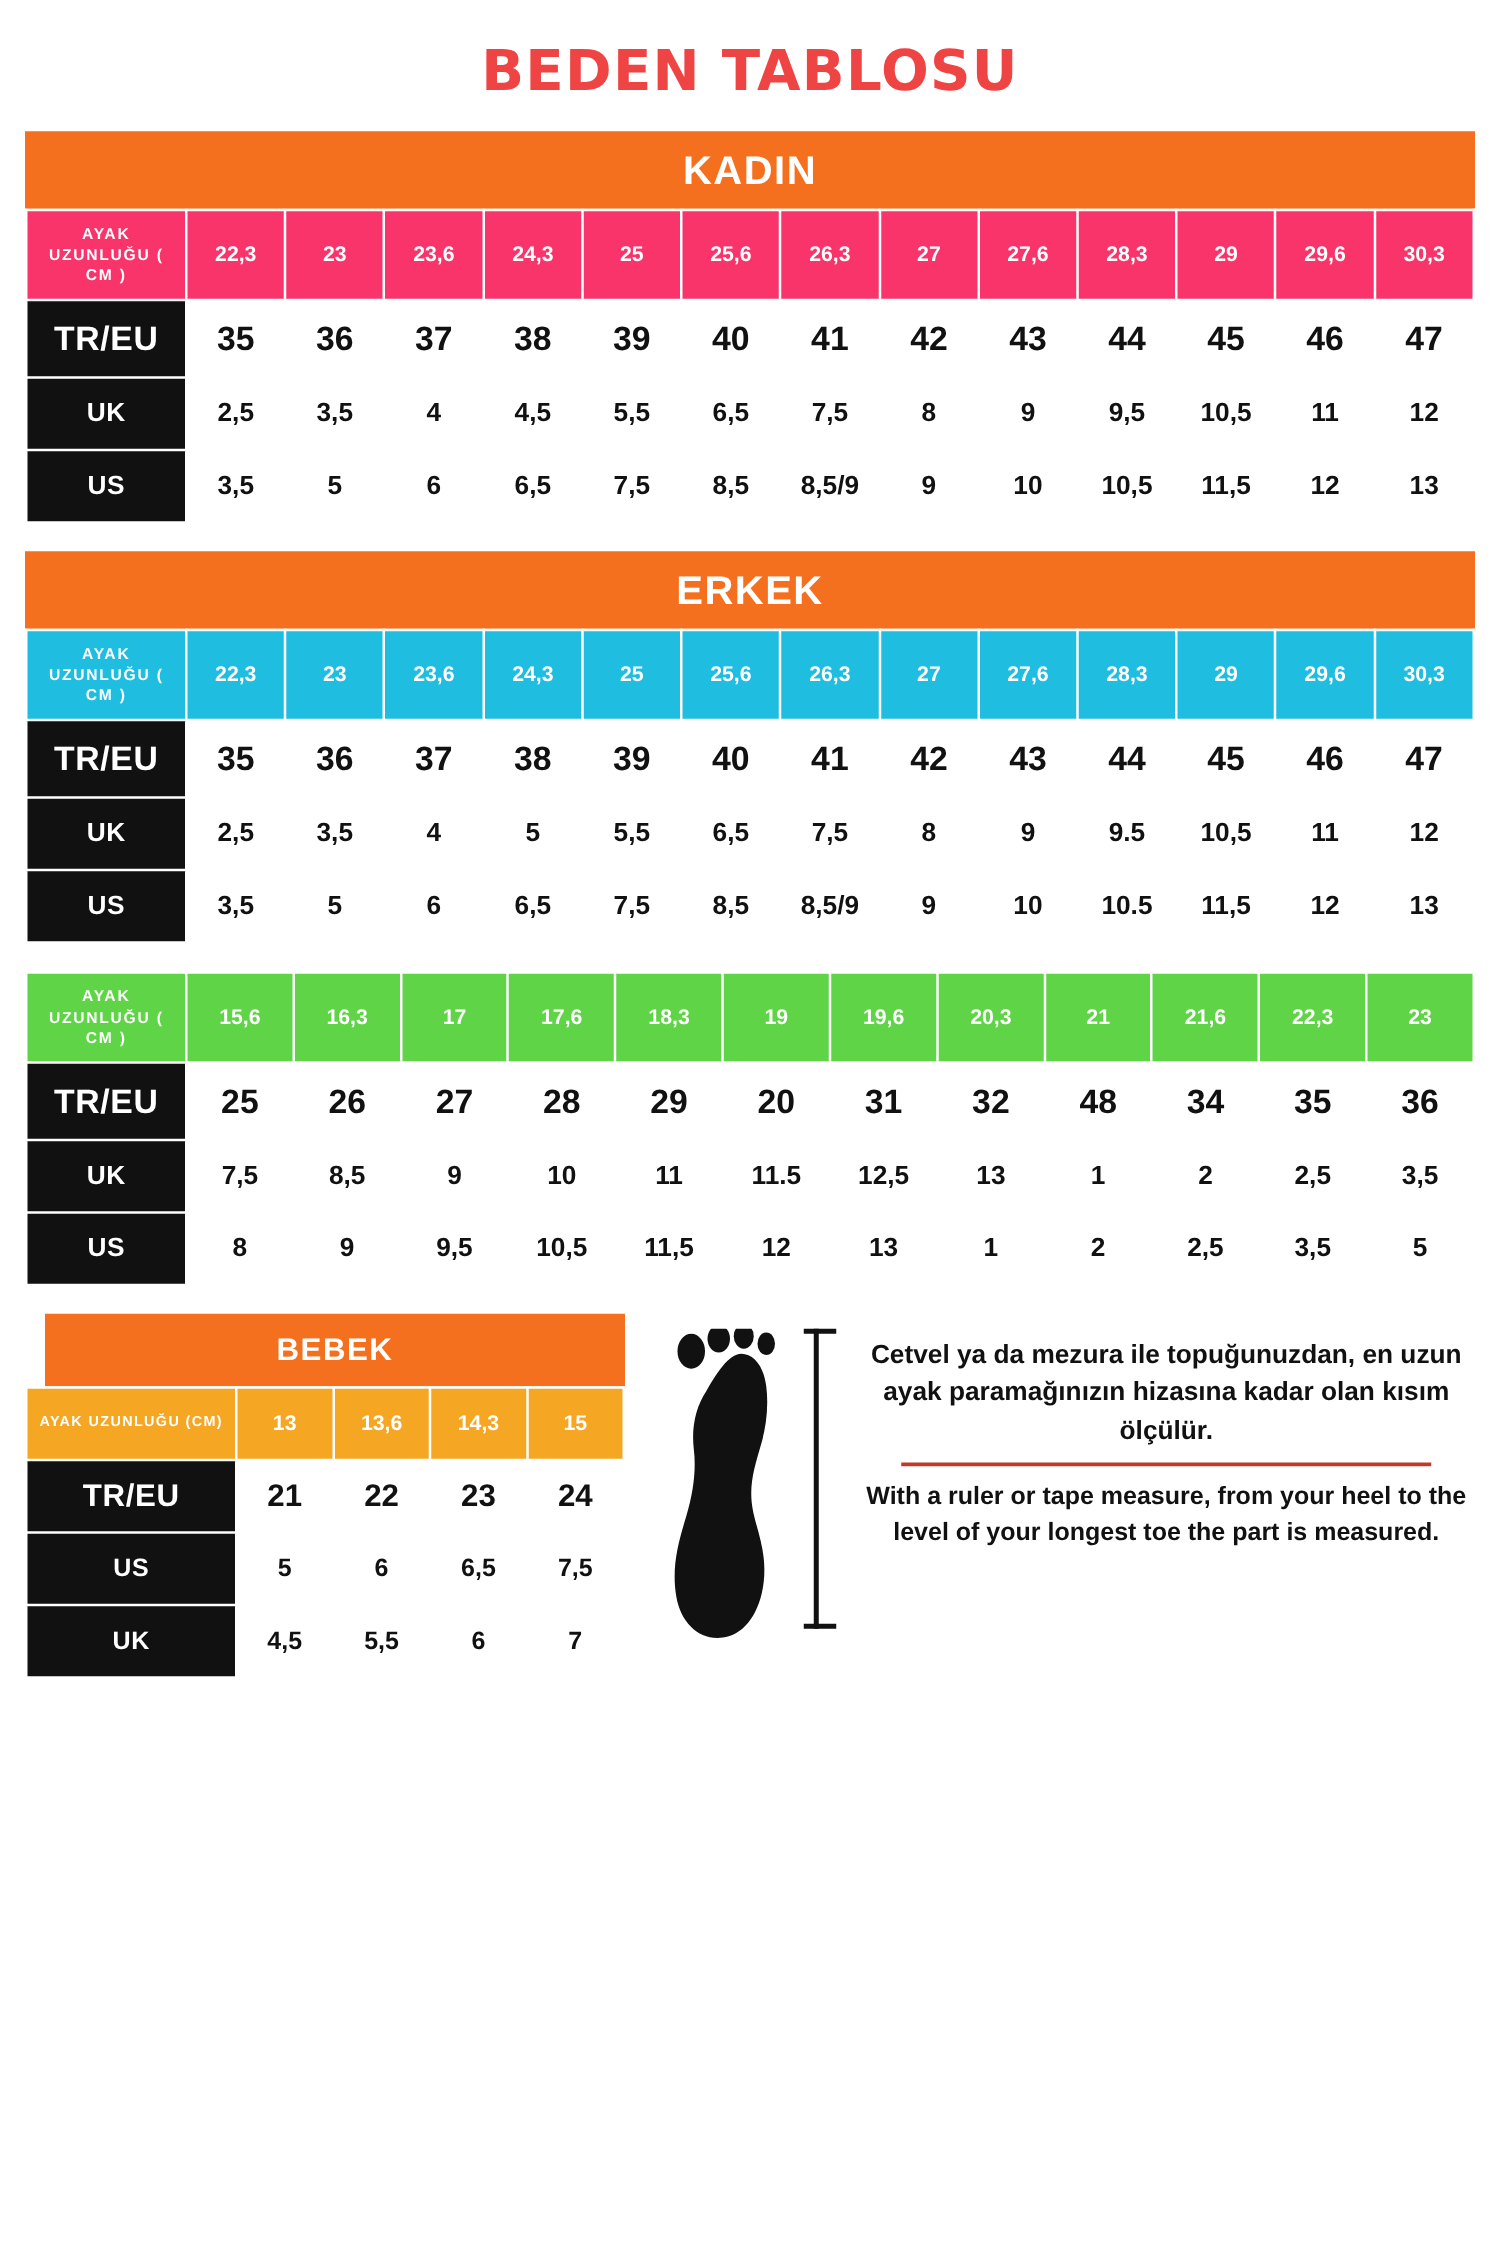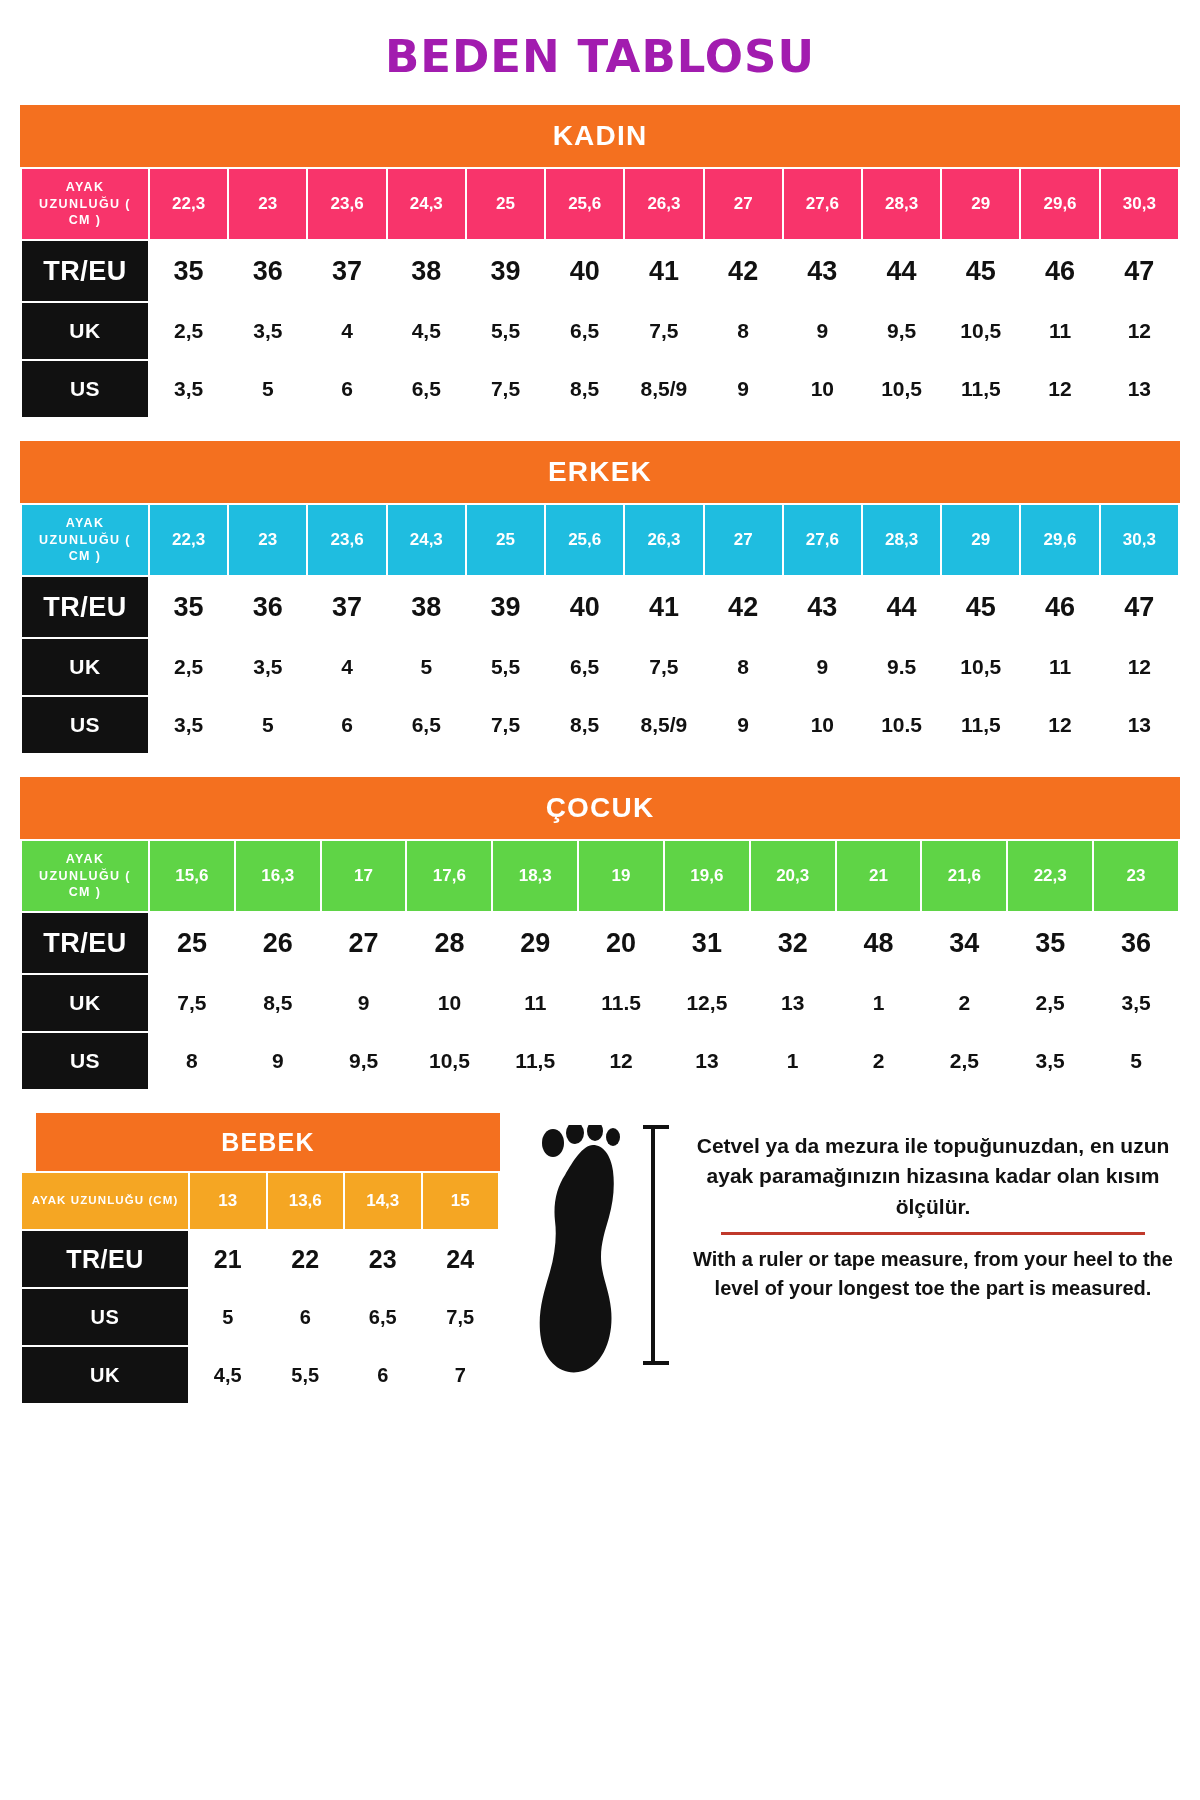--- a/index.html
+++ b/index.html
@@ -12,35 +12,35 @@
   .page {
     width: 1200px; height: 1800px;
     padding: 22px 20px 10px 20px;
     position: relative;
   }
   .title {
     text-align: center;
     font-size: 45px;
     font-weight: 800;
     letter-spacing: 1px;
-    color: #a21caf;
+    color: #ef4444;
     margin: 8px 0 22px 0;
     font-family: "DejaVu Sans", sans-serif;
   }
 
   .section { margin-bottom: 22px; }
 
   .band {
     height: 62px;
     display: flex;
     align-items: center;
     justify-content: center;
     background: #f4701f;
     color: #ffffff;
-    font-size: 28px;
+    font-size: 32px;
     font-weight: 800;
     letter-spacing: 1.2px;
   }
 
   table.sizes {
     width: 100%;
     border-collapse: collapse;
     table-layout: fixed;
   }
   table.sizes td, table.sizes th {
@@ -300,21 +300,20 @@
         <td>10.5</td>
         <td>11,5</td>
         <td>12</td>
         <td>13</td>
       </tr>
     </tbody>
       </table>
   </div>
 
   <div class="section cocuk">
-    <div class="band">ÇOCUK</div>
     <table class="sizes">
       <tbody>
           <tr class="row-len">
         <td class="lbl small">AYAK UZUNLUĞU ( CM )</td>
         <td class="val">15,6</td>
         <td class="val">16,3</td>
         <td class="val">17</td>
         <td class="val">17,6</td>
         <td class="val">18,3</td>
         <td class="val">19</td>

